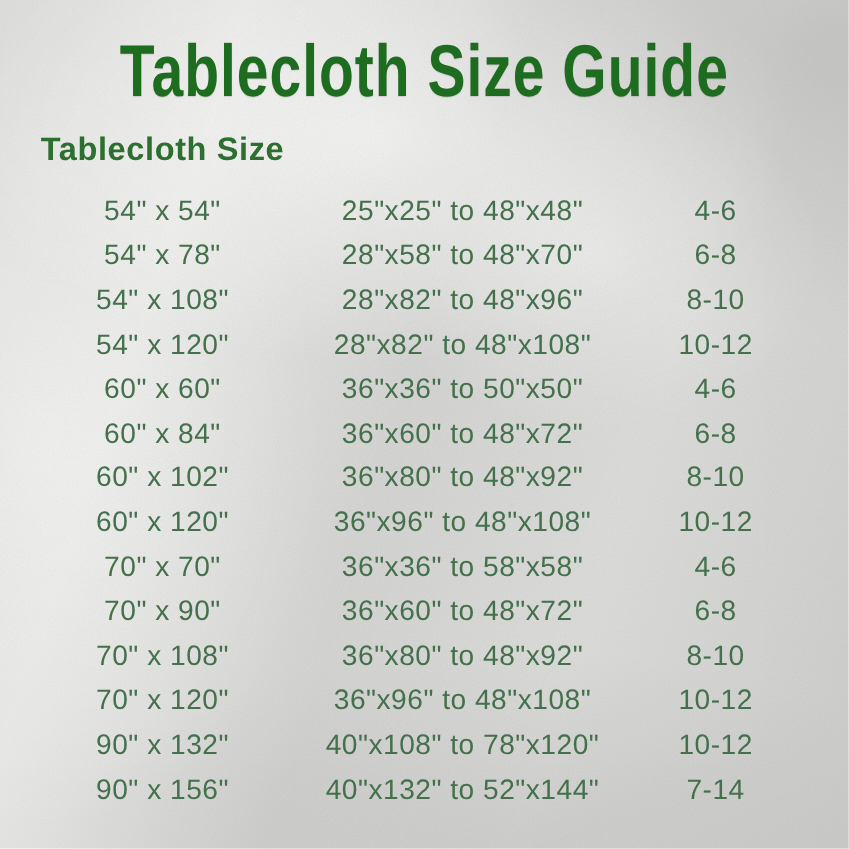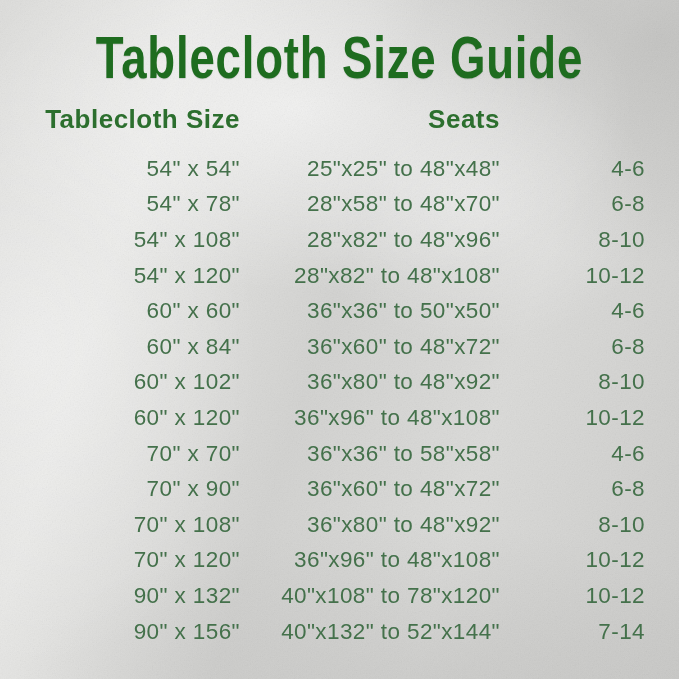--- a/index.html
+++ b/index.html
@@ -62,21 +62,21 @@
   .tbody {
     position: absolute;
     top: 151px;
     left: 0;
     width: 679px;
   }
   .tbody .grid-row {
     height: 35.6px;
   }
   .cell {
-    text-align: right;
+    text-align: center;
     white-space: nowrap;
   }
   .tbody .cell {
     font-size: 22.5px;
     letter-spacing: 0.4px;
     color: var(--row-green, #44714b);
   }
 </style>
 </head>
 <body>
@@ -88,21 +88,20 @@
       <feTurbulence type="fractalNoise" baseFrequency="0.78" numOctaves="2" stitchTiles="stitch"></feTurbulence>
       <feColorMatrix type="saturate" values="0"></feColorMatrix>
     </filter>
     <rect width="679" height="679" filter="url(#grain)" opacity="0.12"></rect>
   </svg>
 
   <div class="title">Tablecloth Size Guide</div>
 
   <div class="thead grid-row">
     <div class="cell">Tablecloth Size</div>
-    <div class="cell">Seats</div>
   </div>
 
   <div class="tbody">
     <div class="grid-row">
       <div class="cell">54" x 54"</div>
       <div class="cell">25"x25" to 48"x48"</div>
       <div class="cell">4-6</div>
     </div>
     <div class="grid-row">
       <div class="cell">54" x 78"</div>

